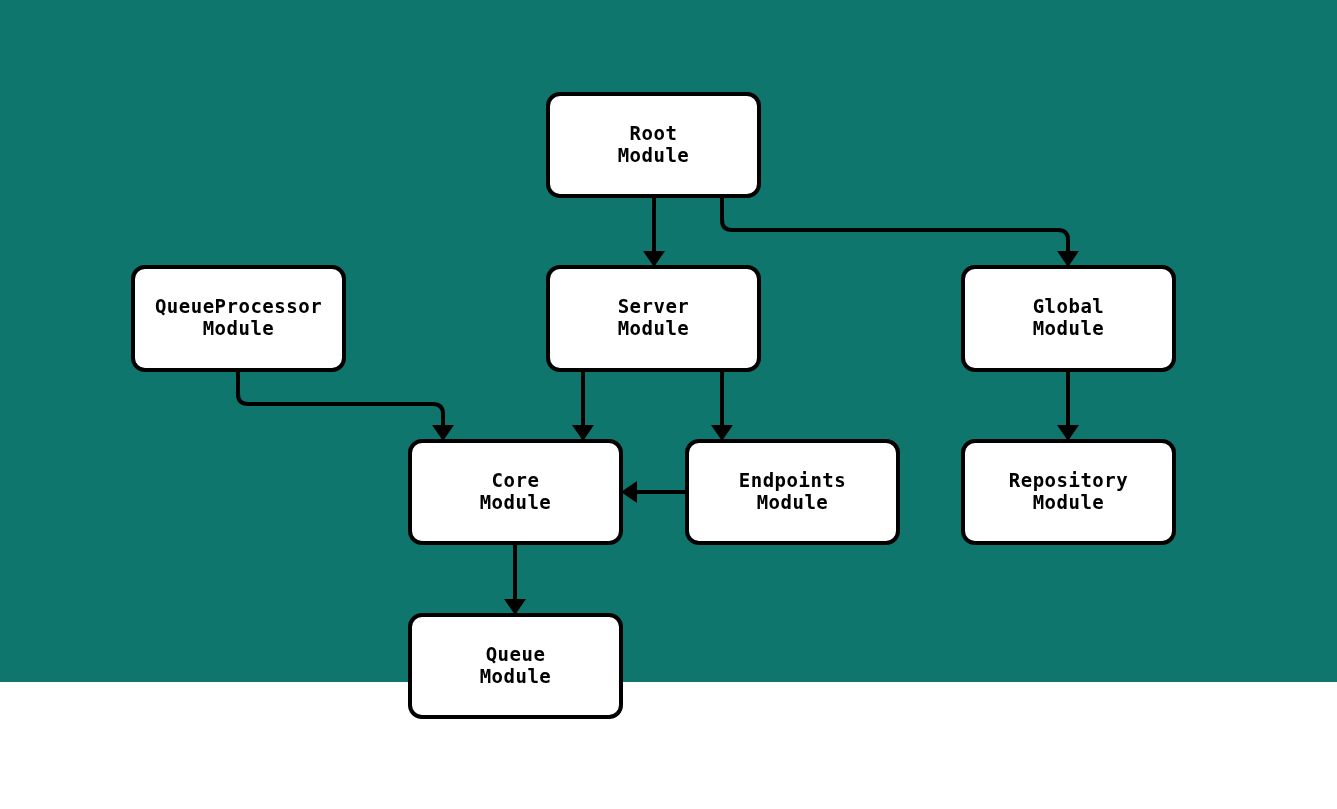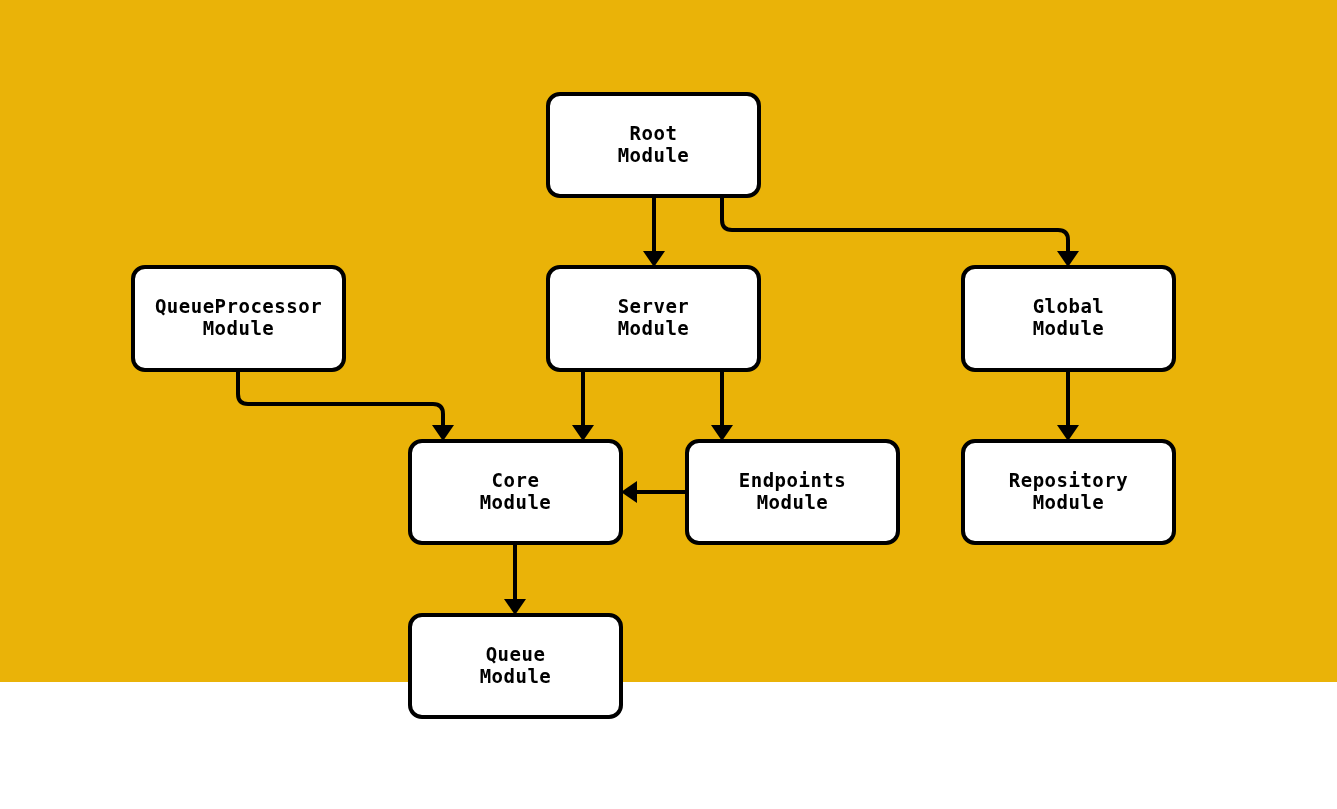--- a/index.html
+++ b/index.html
@@ -11,21 +11,21 @@
   body {
     width: 1337px;
     height: 809px;
     overflow: hidden;
     font-family: "DejaVu Sans Mono", "Liberation Mono", monospace;
   }
   #diagram-canvas {
     position: relative;
     width: 1337px;
     height: 682px;
-    background: #eab308;
+    background: #0f766e;
   }
   svg#diagram-svg {
     position: absolute;
     left: 0;
     top: 0;
     width: 1337px;
     height: 809px;
     display: block;
   }
   .node-box {

